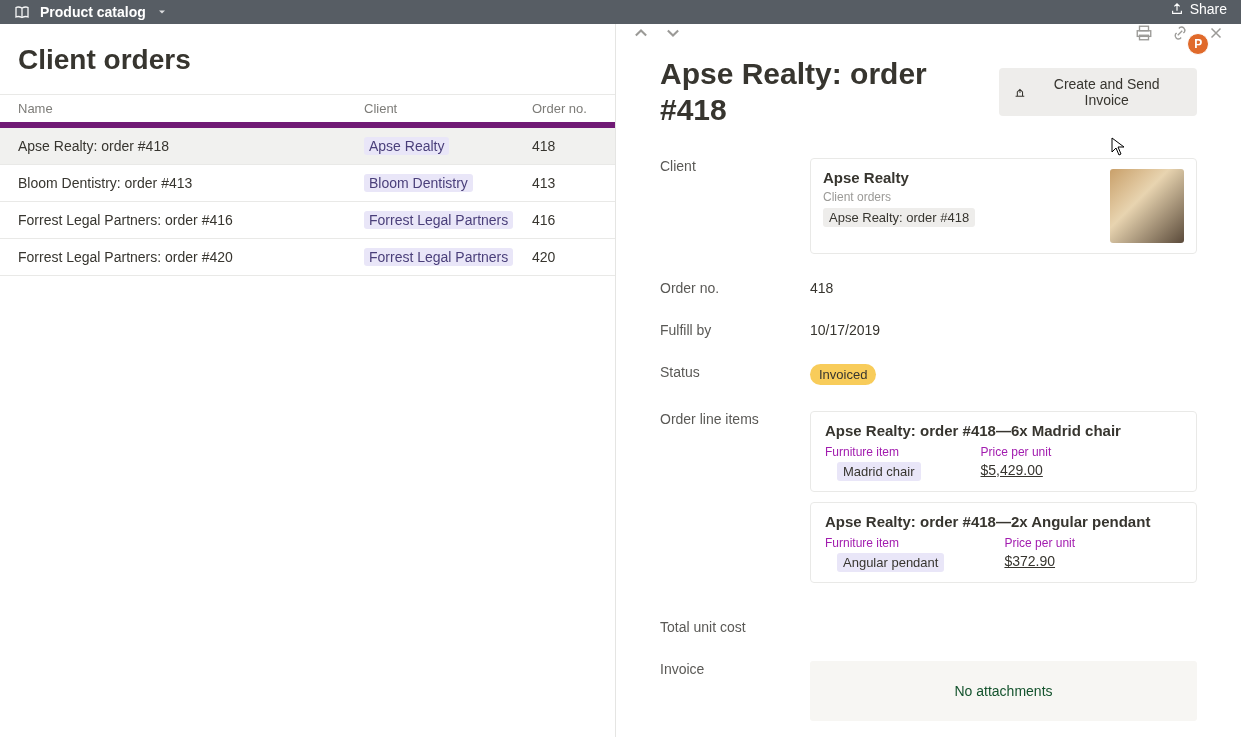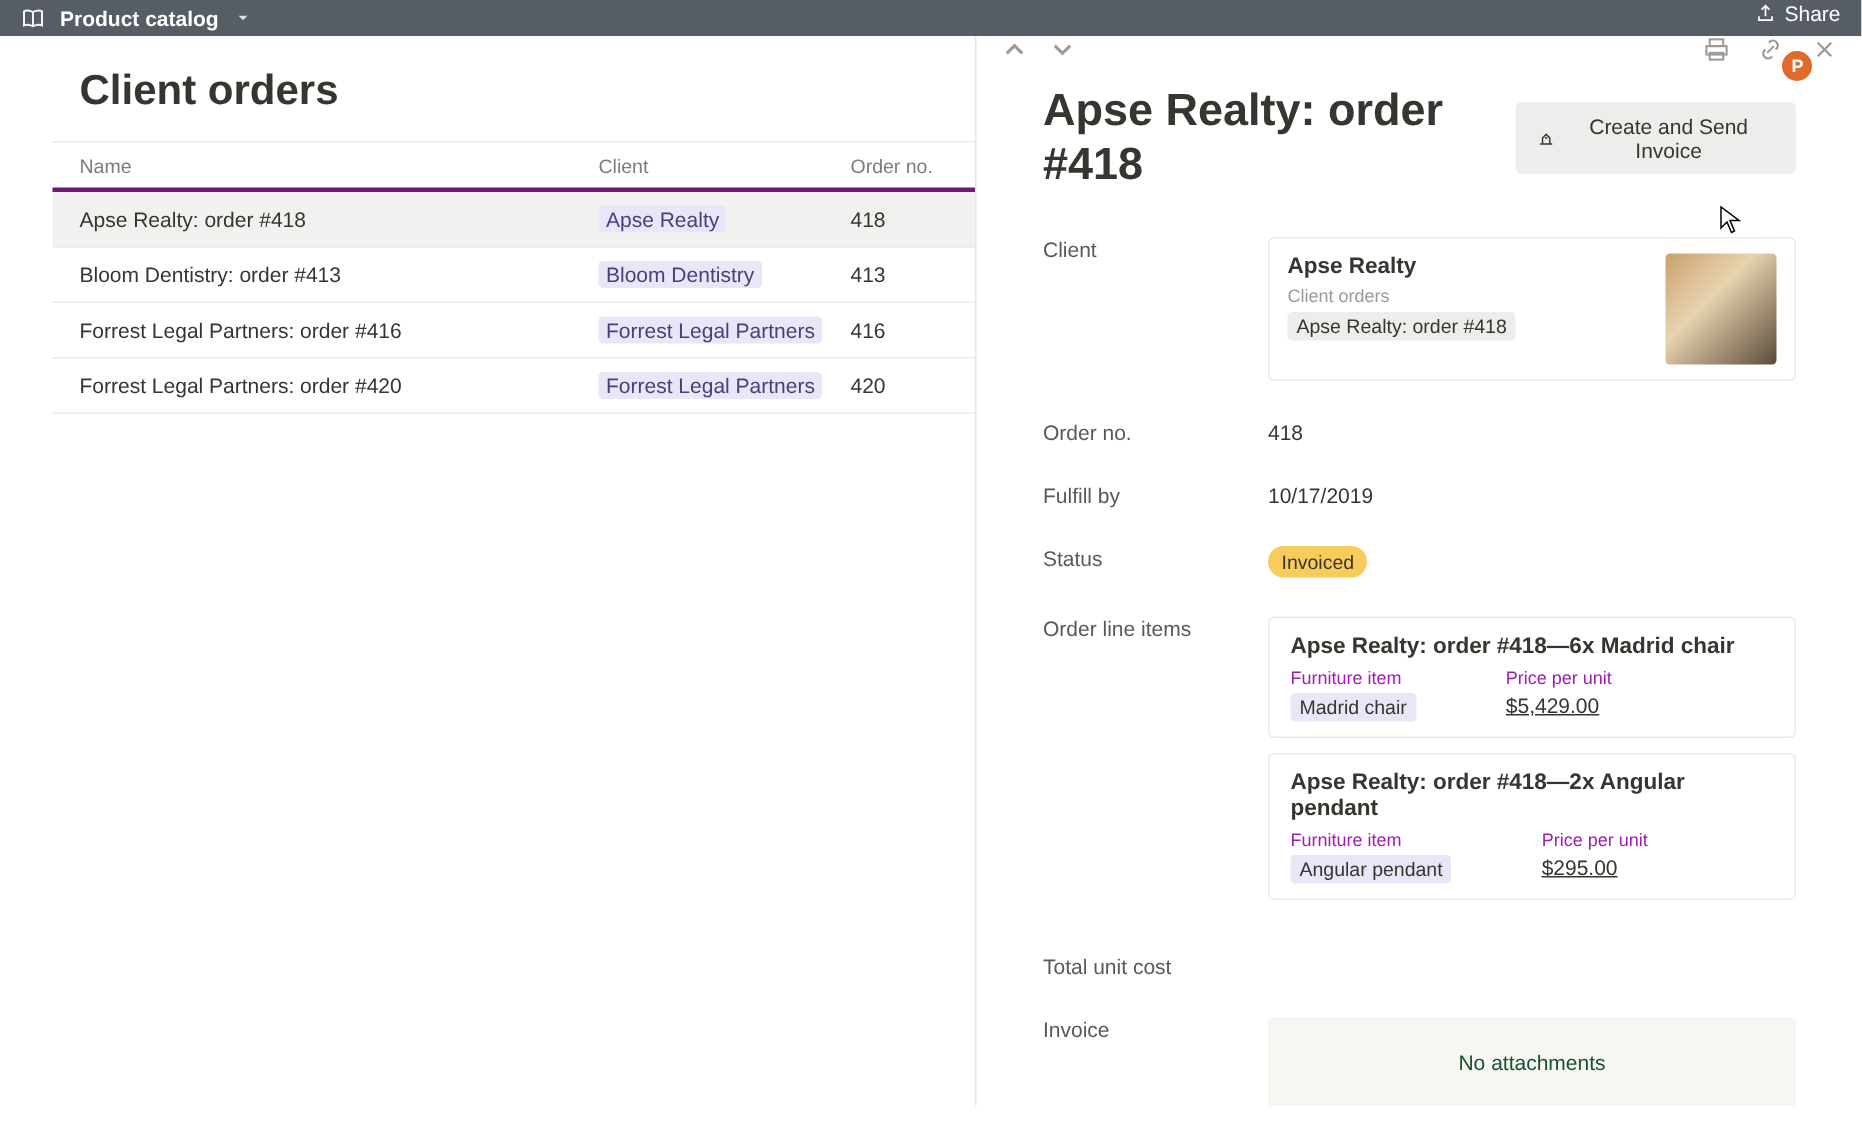--- a/index.html
+++ b/index.html
@@ -6,24 +6,24 @@
 body { width: 1241px; height: 755px; overflow: hidden; background: #fff; color: #37352f; }
 
 .topbar { height: 24px; background: #575d64; display: flex; align-items: center; padding: 0 14px; color: #fff; }
 .topbar-left { display: flex; align-items: center; gap: 10px; }
 .topbar-title { font-weight: 700; font-size: 14px; }
 .topbar-right { margin-left: auto; display: flex; align-items: center; gap: 16px; flex-direction: column; }
 .topbar-icon { width: 16px; height: 16px; display: flex; align-items: center; justify-content: center; opacity: 0.95; cursor: pointer; }
 .share-btn { display: flex; align-items: center; gap: 6px; font-size: 14px; cursor: pointer; }
 .avatar { width: 22px; height: 22px; border-radius: 50%; background: #e06a2b; display: flex; align-items: center; justify-content: center; font-size: 12px; font-weight: 600; color: #fff; cursor: pointer; border: 1px solid #fff; }
 
-.main { display: flex; height: calc(755px - 42px); padding-left: 35px; }
+.main { display: flex; height: calc(755px - 42px); }
 .list-panel { width: 616px; border-right: 1px solid #e5e5e3; }
 .list-title { font-size: 28px; font-weight: 700; padding: 20px 18px 18px; }
-.table-header { display: flex; padding: 0 18px; height: 34px; align-items: center; border-top: 1px solid #e9e9e7; border-bottom: 3px solid #701a75; font-size: 13px; color: #7d7c78; }
+.table-header { display: flex; padding: 0 18px; height: 34px; align-items: center; border-top: 1px solid #e9e9e7; border-bottom: 6px solid #701a75; font-size: 13px; color: #7d7c78; }
 .col-name { width: 346px; }
 .col-client { width: 168px; }
 .col-order { flex: 1; }
 .table-row { display: flex; padding: 0 18px; height: 37px; align-items: center; border-bottom: 1px solid #e9e9e7; font-size: 14px; cursor: pointer; }
 .table-row.selected { background: #f1f1ef; }
 .tag-client { display: inline-block; background: #e9e6f8; color: #4a3f7a; padding: 1px 5px; border-radius: 3px; font-size: 14px; }
 
 .detail-panel { flex: 1; display: flex; flex-direction: column; overflow-y: auto; position: relative; }
 .detail-toolbar { height: 44px; display: flex; align-items: center; padding: 0 16px; }
 .nav-arrows { display: flex; gap: 14px; }
@@ -47,21 +47,21 @@
 .client-tag { display: inline-block; background: #eeedeb; padding: 2px 6px; border-radius: 3px; font-size: 13px; }
 .client-img { width: 74px; height: 74px; background: linear-gradient(135deg, #c9a06a 0%, #e8d4b0 40%, #5a4a3a 100%); border-radius: 3px; flex-shrink: 0; }
 
 .status-pill { display: inline-block; background: #f8cc5a; padding: 3px 9px; border-radius: 11px; font-size: 13px; }
 
 .line-item-card { border: 1px solid #e9e9e7; border-radius: 4px; padding: 10px 14px; margin-bottom: 10px; }
 .line-item-title { font-weight: 600; font-size: 15px; margin-bottom: 6px; }
 .line-item-grid { display: flex; gap: 60px; }
 .line-item-col { }
 .line-item-label { font-size: 12px; color: #a21caf; margin-bottom: 3px; }
-.line-item-tag { display: inline-block; background: #e9e6f8; padding: 2px 6px; border-radius: 3px; font-size: 13px; }
+.line-item-tag { display: inline-block; background: #e9e6f8; padding: 2px 6px; border-radius: 3px; font-size: 13px; margin-left: 12px; }
 .line-item-val { font-size: 14px; text-decoration: underline; }
 
 .attachment-box { background: #f7f6f3; border-radius: 3px; padding: 22px; text-align: center; color: #14532d; font-size: 14px; }
 
 .cursor { position: absolute; top: 113px; left: 495px; pointer-events: none; z-index: 100; }
 </style>
 </head>
 <body>
 
 <div class="topbar">
@@ -219,21 +219,21 @@
                   <div class="line-item-val">$5,429.00</div>
                 </div>
               </div>
             </div>
             <div class="line-item-card">
               <div class="line-item-title">Apse Realty: order #418—2x Angular pendant</div>
               <div class="line-item-grid">
                 <div class="line-item-col"><div class="line-item-label">Furniture item</div><span class="line-item-tag">Angular pendant</span></div>
                 <div class="line-item-col">
                   <div class="line-item-label">Price per unit</div>
-                  <div class="line-item-val">$295.00</div>
+                  <div class="line-item-val">$372.90</div>
                 </div>
               </div>
             </div>
           </div>
       </div>
 
       <div class="field-row">
         <div class="field-label">Total unit cost</div>
       </div>
 

